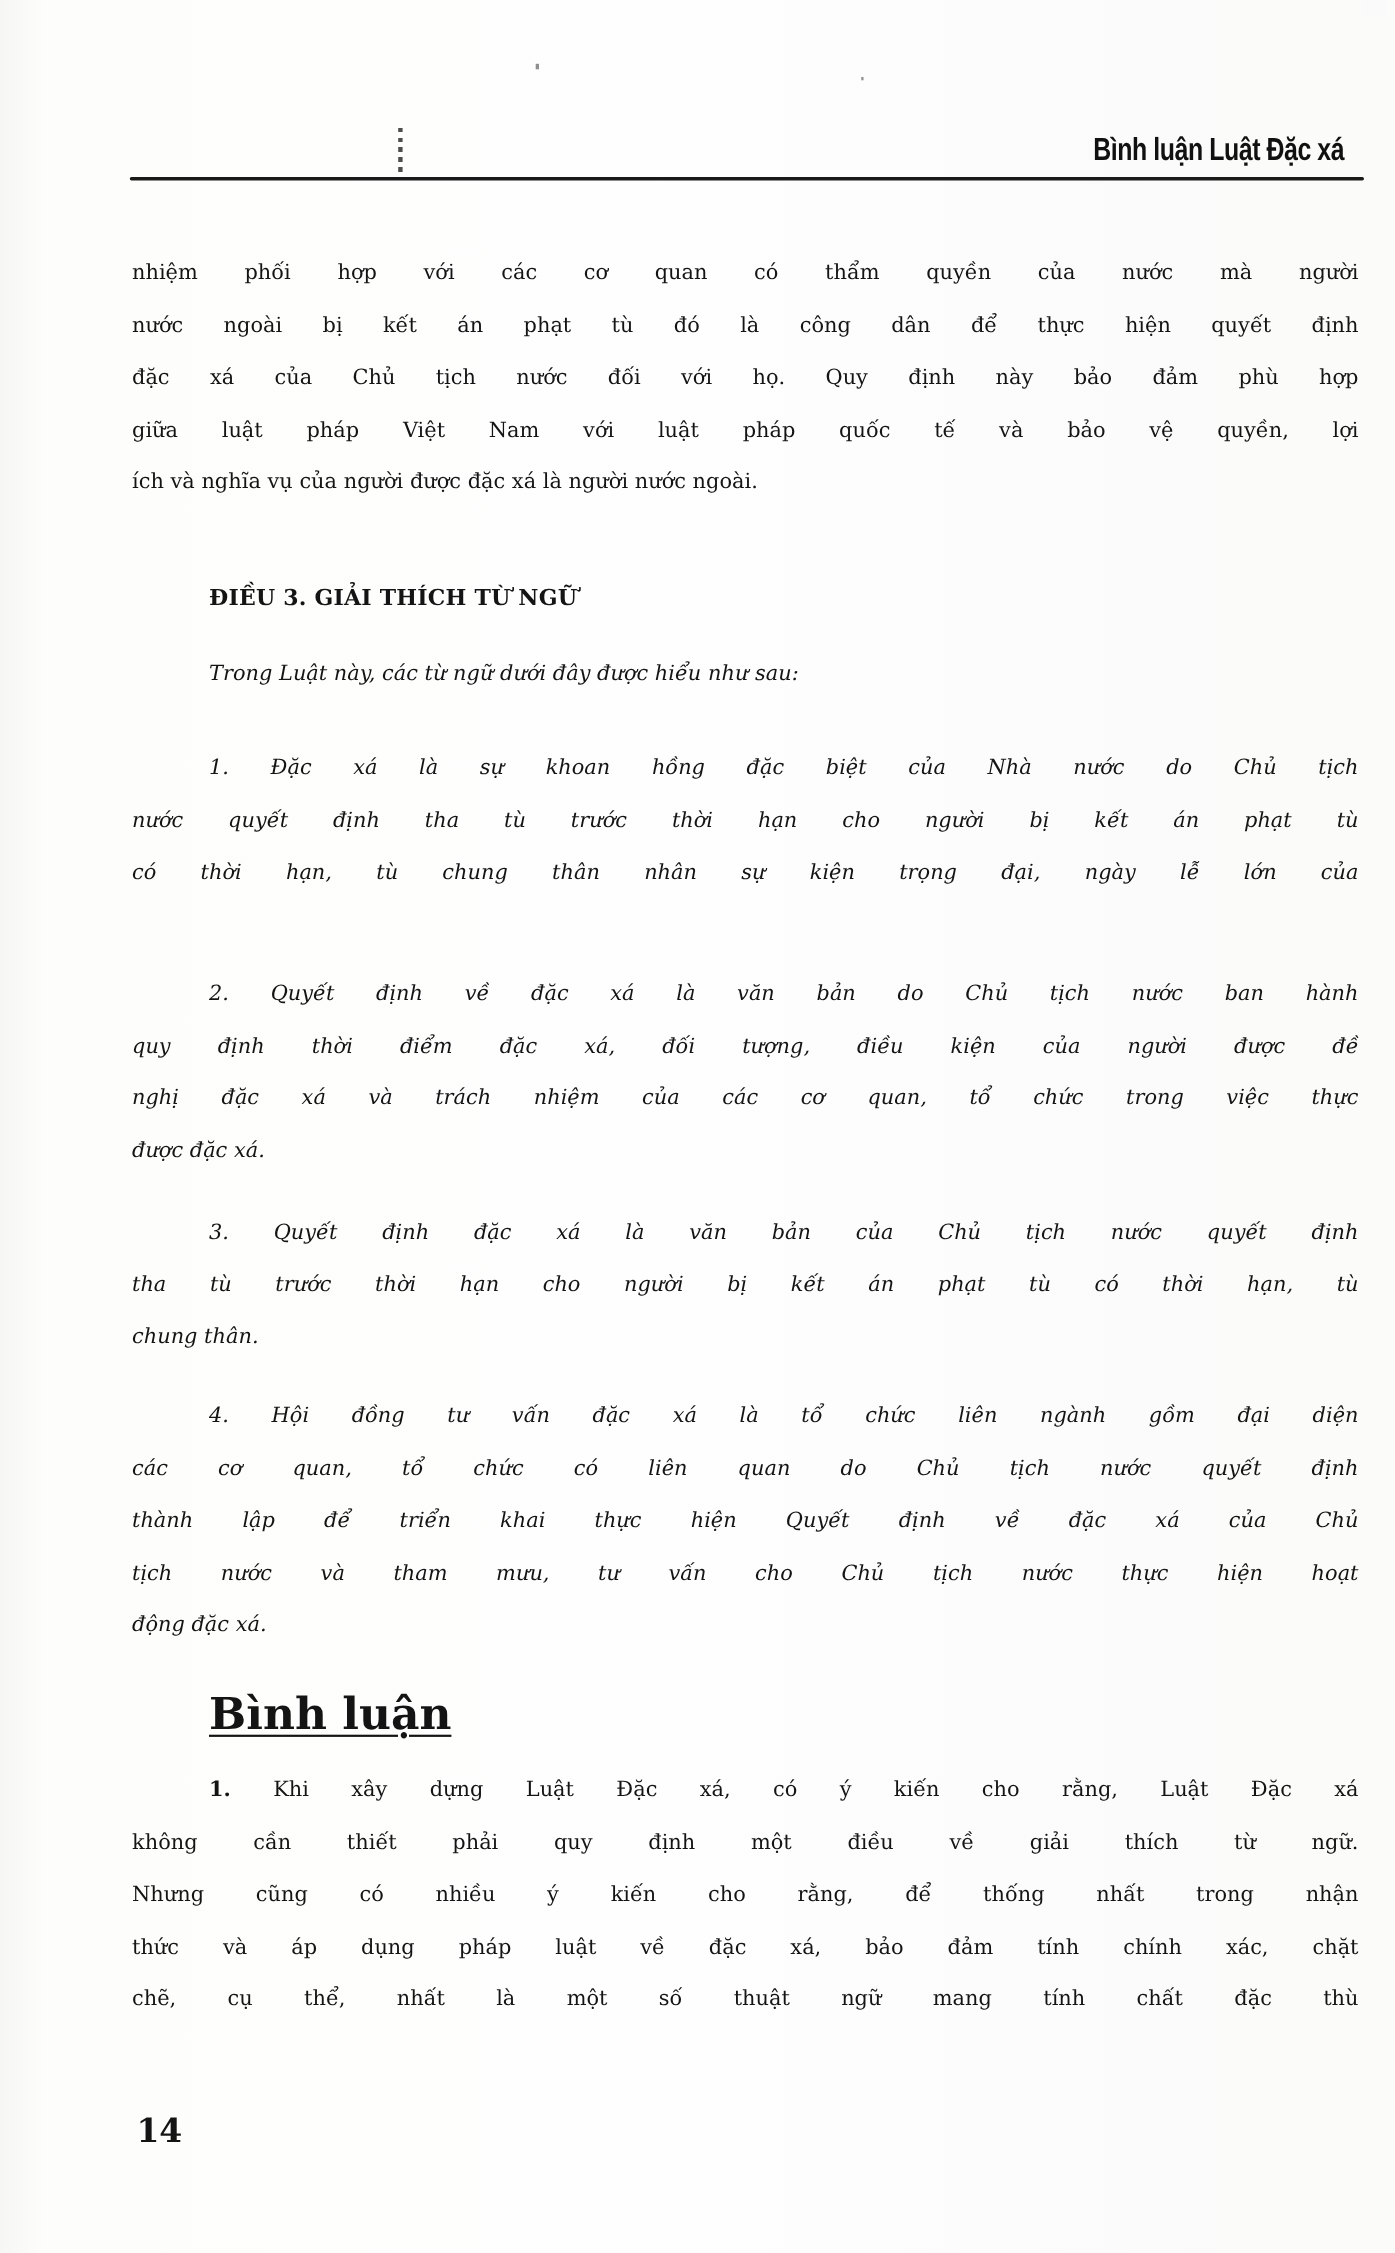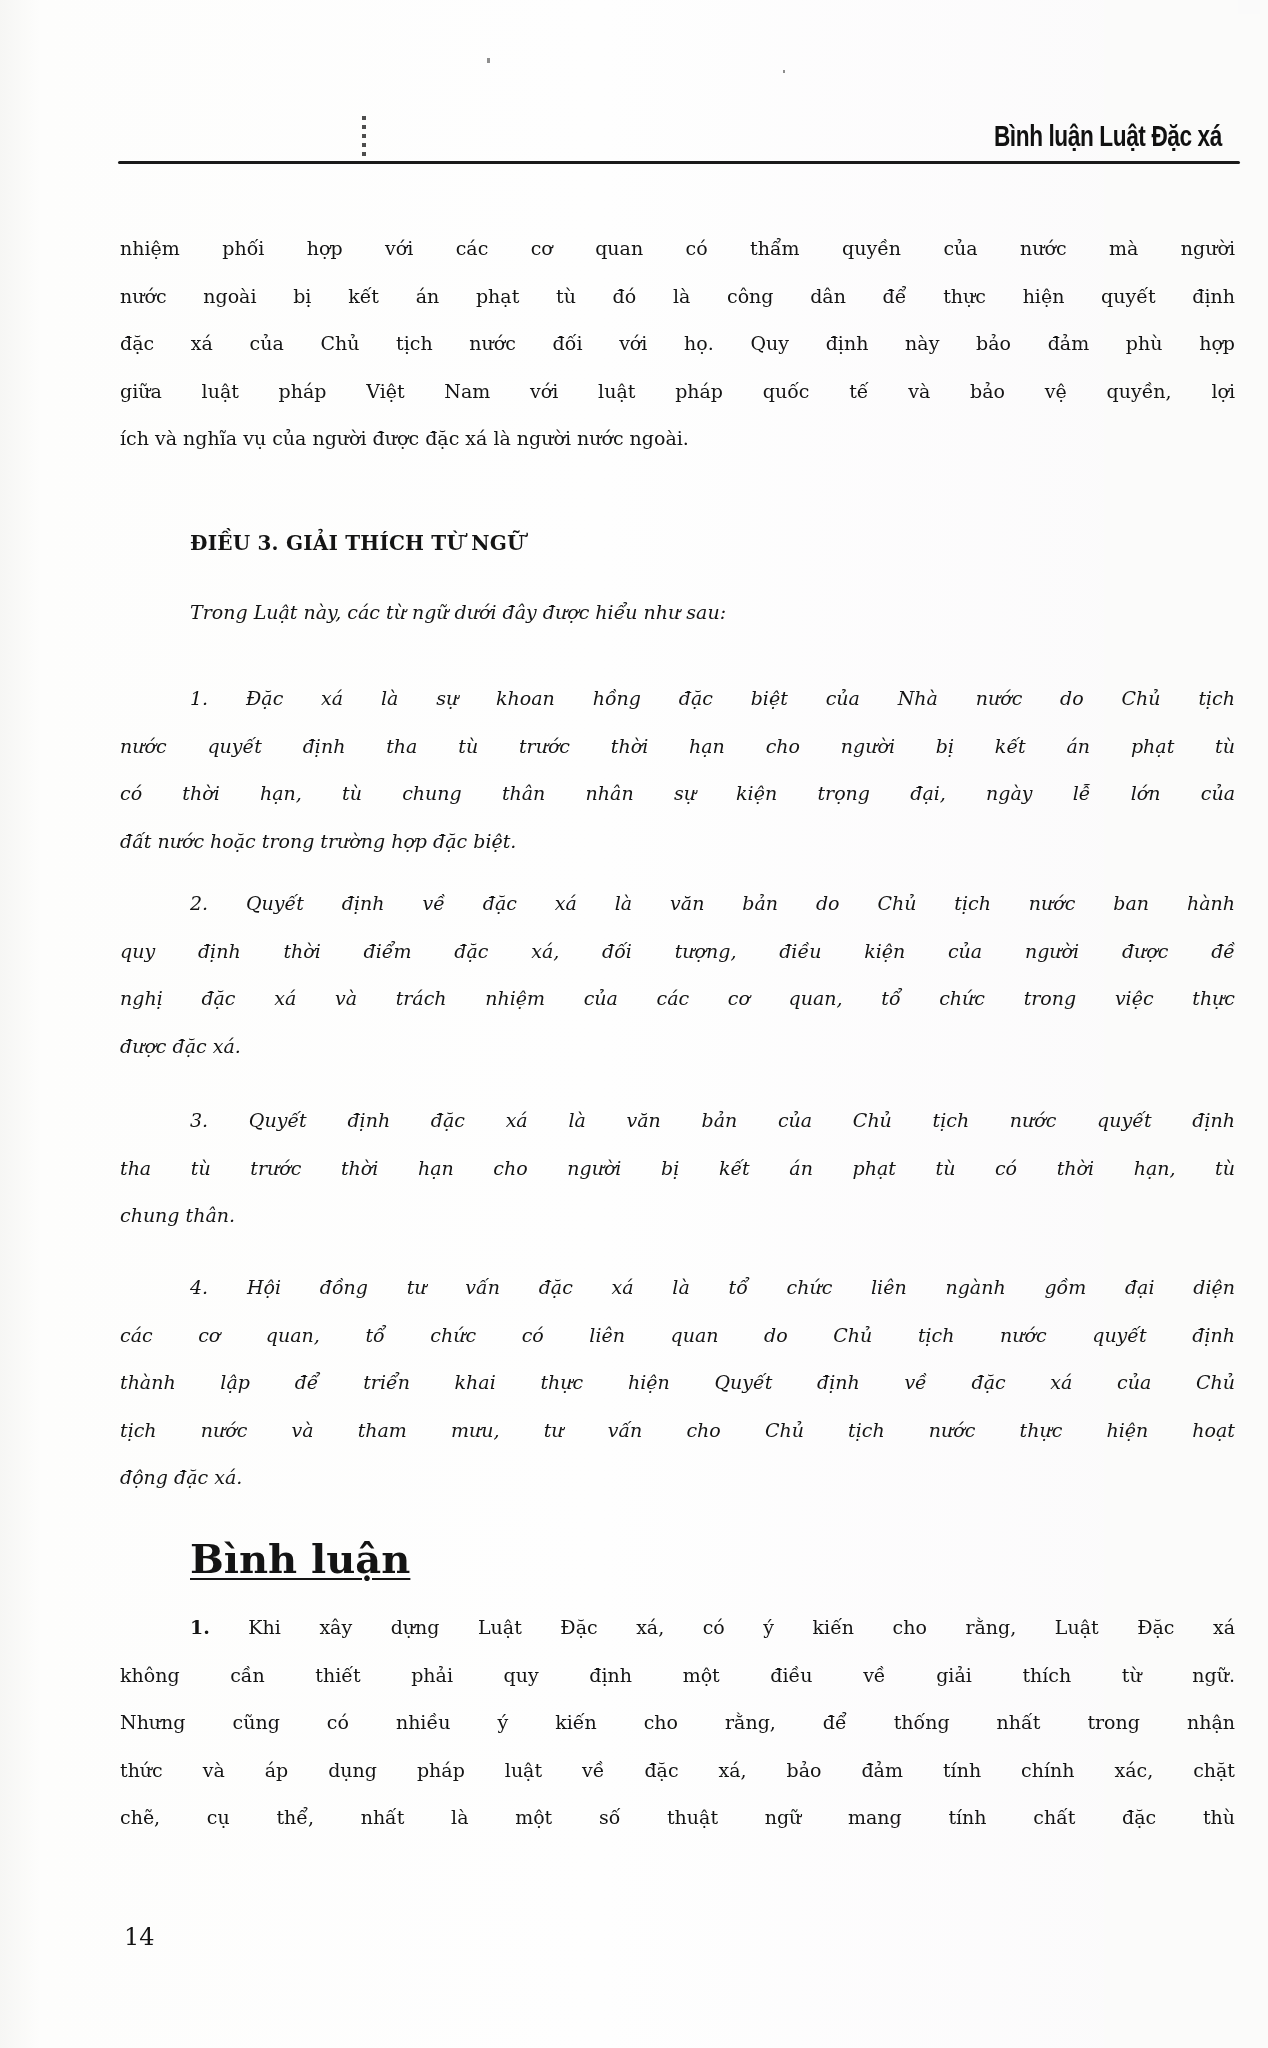--- a/index.html
+++ b/index.html
@@ -44,21 +44,21 @@
   .heading {
     position: absolute; left: 190px; font-weight: bold; font-size: 20px; line-height: 47.5px;
     white-space: nowrap; letter-spacing: 0.2px;
   }
   .subheading {
     position: absolute; left: 190px; font-weight: bold; font-size: 40px; line-height: 47.5px;
     text-decoration: underline; text-underline-offset: 5px; text-decoration-thickness: 2px;
   }
   .bold-num { font-weight: bold; }
   .page-number {
-    position: absolute; left: 124px; font-weight: normal; font-size: 24px; line-height: 47.5px;
+    position: absolute; left: 124px; font-weight: bold; font-size: 30px; line-height: 47.5px;
   }
 </style>
 </head>
 <body>
 
 <div class="page">
   <div class="edge-top"></div>
   <div class="scan-mark"></div>
   <div class="scan-dot" style="left:487px; top:58px;"></div>
   <div class="scan-dot" style="left:783px; top:70px; height:3px; width:2px;"></div>
@@ -77,21 +77,20 @@
   <div class="heading" style="top:520px;">ĐIỀU 3. GIẢI THÍCH TỪ NGỮ</div>
 
   <div class="block italic" style="top:589px;">
     <div class="line last indent">Trong Luật này, các từ ngữ dưới đây được hiểu như sau:</div>
   </div>
 
   <div class="block italic" style="top:659px;margin-top:16px;">
     <div class="line indent">1. Đặc xá là sự khoan hồng đặc biệt của Nhà nước do Chủ tịch</div>
     <div class="line">nước quyết định tha tù trước thời hạn cho người bị kết án phạt tù</div>
     <div class="line">có thời hạn, tù chung thân nhân sự kiện trọng đại, ngày lễ lớn của</div>
-    <div class="line last">đất nước hoặc trong trường hợp đặc biệt.</div>
   </div>
 
   <div class="block italic" style="top:880px;">
     <div class="line indent">2. Quyết định về đặc xá là văn bản do Chủ tịch nước ban hành</div>
     <div class="line">quy định thời điểm đặc xá, đối tượng, điều kiện của người được đề</div>
     <div class="line">nghị đặc xá và trách nhiệm của các cơ quan, tổ chức trong việc thực</div>
     <div class="line last">được đặc xá.</div>
   </div>
 
   <div class="block italic" style="top:1097px;">

